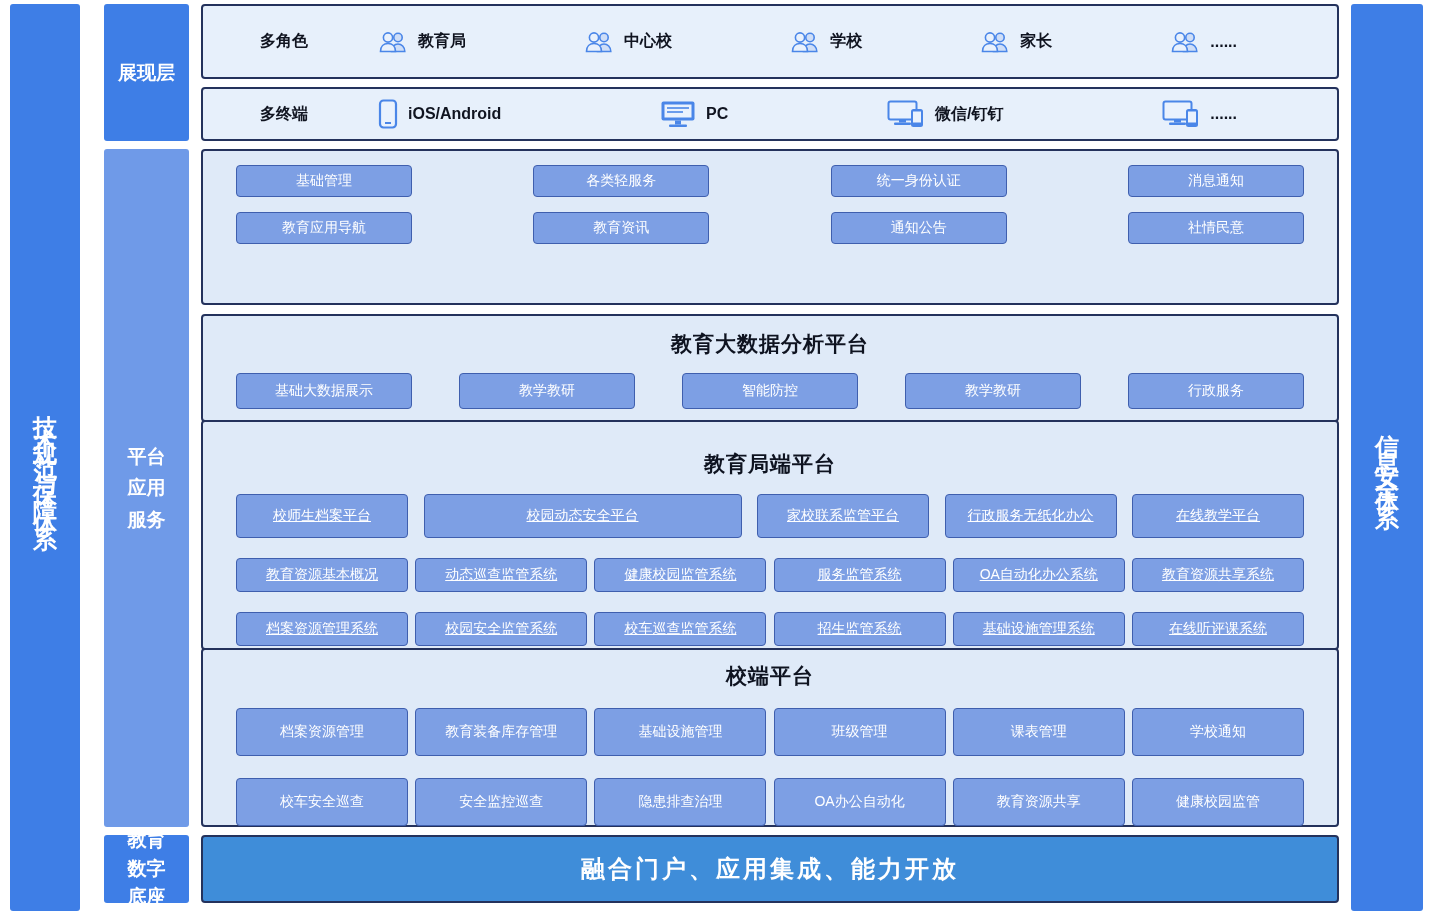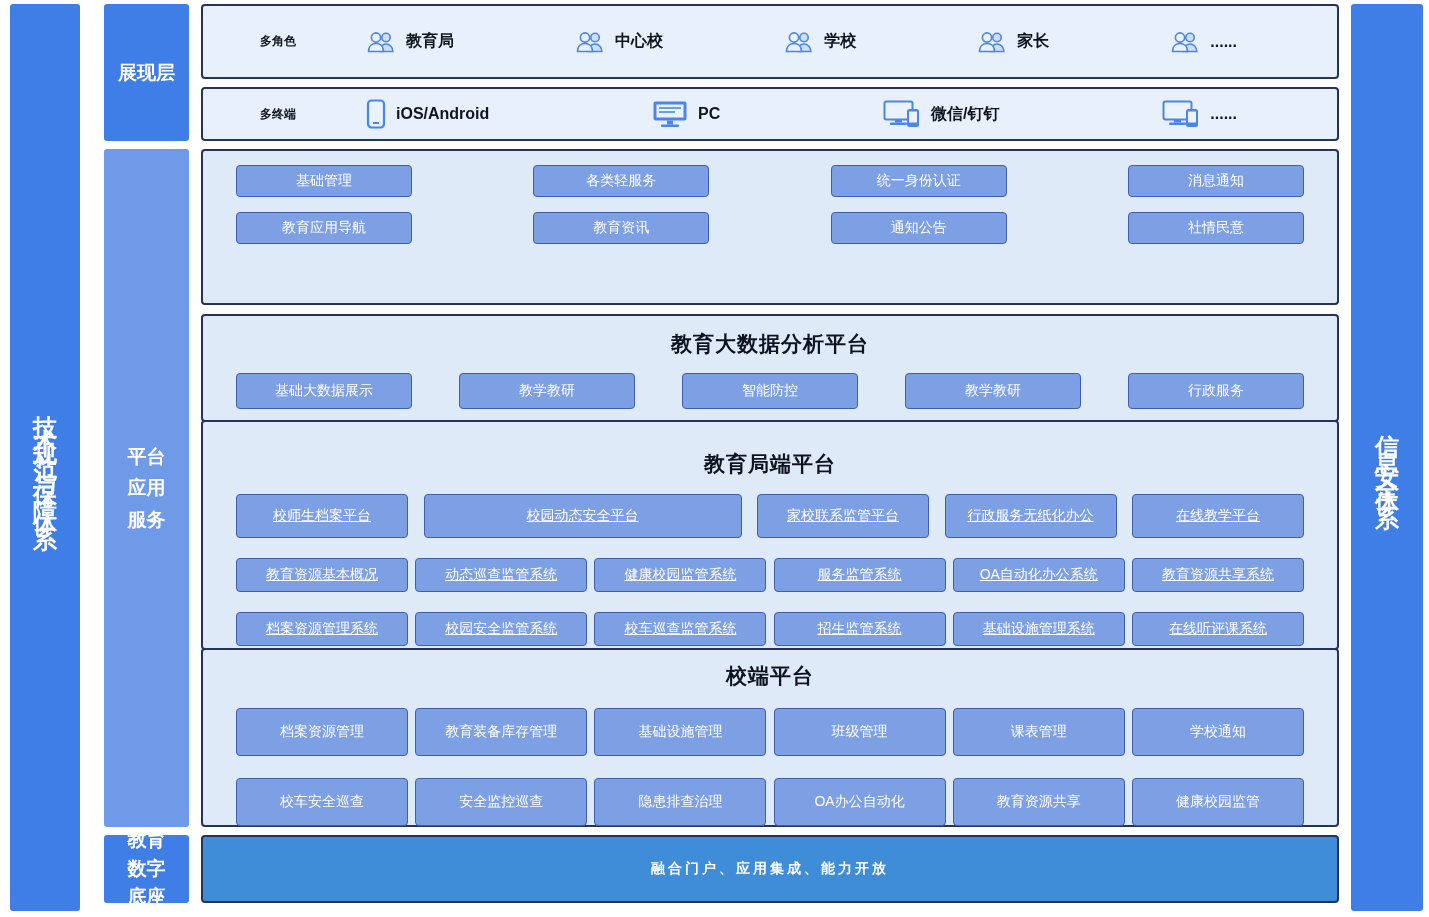--- a/index.html
+++ b/index.html
@@ -35,21 +35,21 @@
 
   
   .main { width:1138px; flex:none; display:flex; flex-direction:column; }
 
   .band {
     background:#e7f0fb; border:2px solid #24325c; border-radius:4px;
     display:flex; align-items:center; flex:none;
   }
   .band.roles { height:75px; margin-bottom:8px; }
   .band.terminals { height:54px; margin-bottom:8px; }
-  .band-label { font-size:12px; font-weight:bold; color:#101420; margin-left:57px; white-space:nowrap; }
+  .band-label { font-size:16px; font-weight:bold; color:#101420; margin-left:57px; white-space:nowrap; }
   .band-items { flex:1; display:flex; justify-content:space-between; align-items:center; margin:0 100px 0 70px; }
   .band-item { display:flex; align-items:center; gap:10px; font-size:16px; font-weight:bold; color:#101420; white-space:nowrap; }
   .band-item .icon { display:flex; align-items:center; }
 
   .section {
     background:#dfeaf8; border:2px solid #24325c; border-radius:4px; flex:none;
   }
   .section .title { text-align:center; font-size:21px; font-weight:bold; color:#0e1320; letter-spacing:1px; }
 
   .btn-row { display:flex; justify-content:space-between; padding:0 33px; }
@@ -76,21 +76,21 @@
   .section.bureau .btn-row + .btn-row { margin-top:20px; }
 
   .section.school { height:179px; margin-top:-2px; padding-top:12px; }
   .section.school .title { margin-bottom:18px; }
   .section.school .btn { width:172px; height:48px; }
   .section.school .btn-row + .btn-row { margin-top:22px; }
 
   .bottom-bar {
     height:68px; margin-top:8px; flex:none;
     background:#3f8dd9; border:2px solid #24325c; border-radius:4px;
-    color:#fff; font-size:14px; font-weight:bold; letter-spacing:3px;
+    color:#fff; font-size:24px; font-weight:bold; letter-spacing:3px;
     display:flex; align-items:center; justify-content:center;
   }
 </style>
 </head>
 <body>
 
 <div class="page">
 
   <div class="vbar left">
     <div class="vtext">技术规范与保障体系</div>

